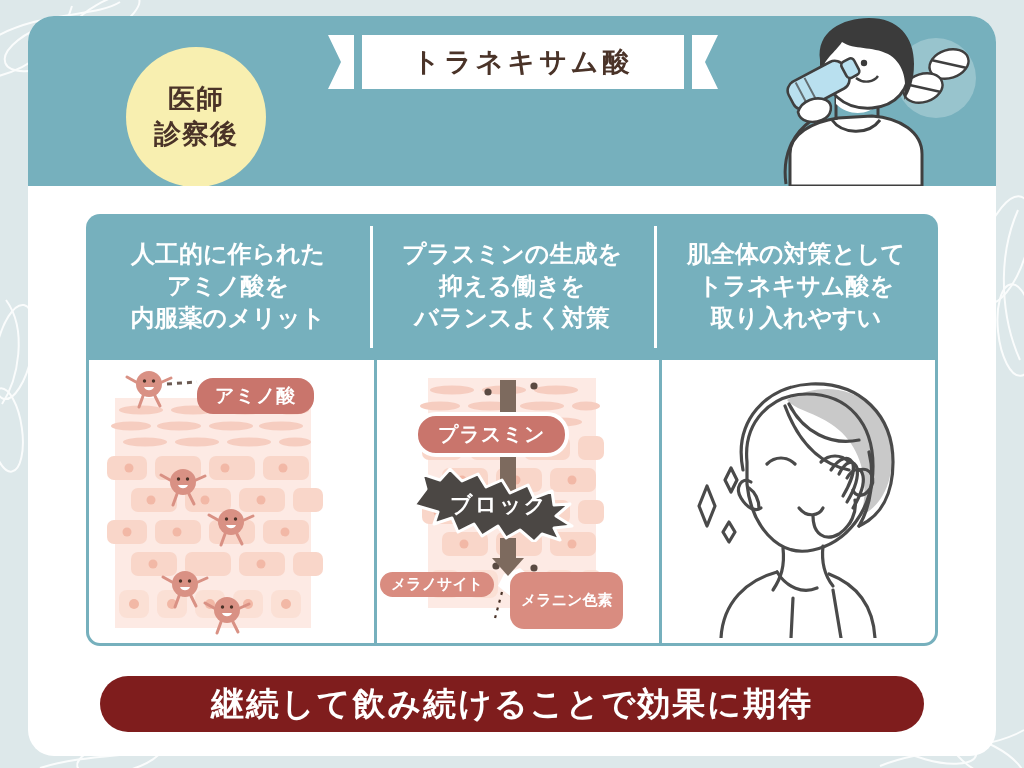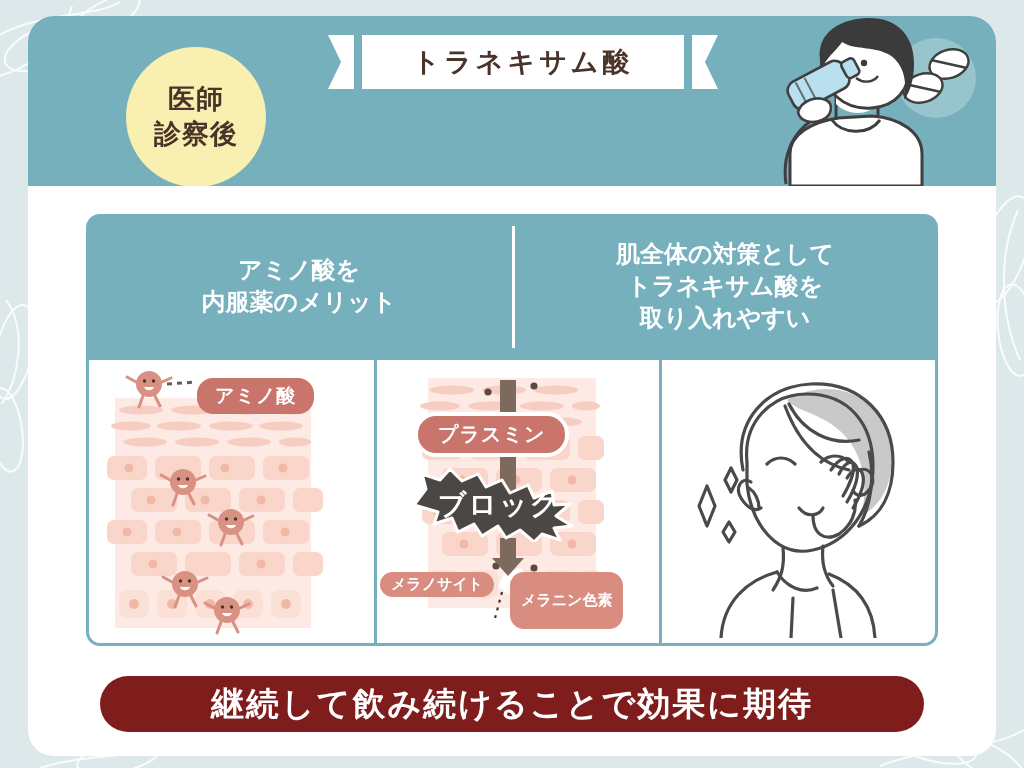--- a/index.html
+++ b/index.html
@@ -160,22 +160,28 @@
 
       <path d="M18 168 C14 140 24 118 44 104" fill="none" stroke="#3f3f3f" stroke-width="3"></path>
       <path d="M30 96 C34 84 48 80 58 84 C66 88 64 100 54 104 C44 108 32 106 30 96 Z" fill="#ffffff" stroke="#3f3f3f" stroke-width="2.6"></path>
     </svg>
   </div>
 
   <div id="table">
 
     <div id="table-head">
       <div class="head-cell">
+        <span>人工的に作られた</span>
         <span>アミノ酸を</span>
         <span>内服薬のメリット</span>
+      </div>
+      <div class="head-cell">
+        <span>プラスミンの生成を</span>
+        <span>抑える働きを</span>
+        <span>バランスよく対策</span>
       </div>
       <div class="head-cell">
         <span>肌全体の対策として</span>
         <span>トラネキサム酸を</span>
         <span>取り入れやすい</span>
       </div>
     </div>
 
     <div id="table-body">
 
@@ -365,21 +371,21 @@
           <span>プラスミン</span>
         </div>
 
         <div style="position:absolute;left:30px;top:108px;width:190px;height:74px;">
           <svg width="190" height="74" viewBox="0 0 190 74">
             <polygon points="10,37 22,21 18,6 36,12 46,1 58,13 74,6 82,19 98,12 106,25 124,17
                              130,30 148,23 150,37 166,36 152,48 168,58 150,60 156,72 138,66 130,74
                              116,62 102,70 94,58 78,68 70,56 54,64 48,50 30,56 34,44" fill="#4b4744" stroke="#ffffff" stroke-width="3" stroke-linejoin="round"></polygon>
           </svg>
           <span style="position:absolute;left:0;top:0;width:190px;height:74px;display:flex;
-                       align-items:center;justify-content:center;color:#fff;font-size:28px;
+                       align-items:center;justify-content:center;color:#fff;font-size:22px;
                        font-weight:bold;letter-spacing:2px;">ブロック</span>
         </div>
 
         <div style="position:absolute;left:6px;top:212px;background:#d98c80;color:#fff;
                     border-radius:14px;padding:3px 11px;font-size:15px;font-weight:bold;white-space:nowrap;">
           <span>メラノサイト</span>
         </div>
         <div style="position:absolute;left:136px;top:212px;background:#d98c80;color:#fff;
                     border-radius:14px;padding:19px 11px;font-size:15px;font-weight:bold;white-space:nowrap;">
           <span>メラニン色素</span>

